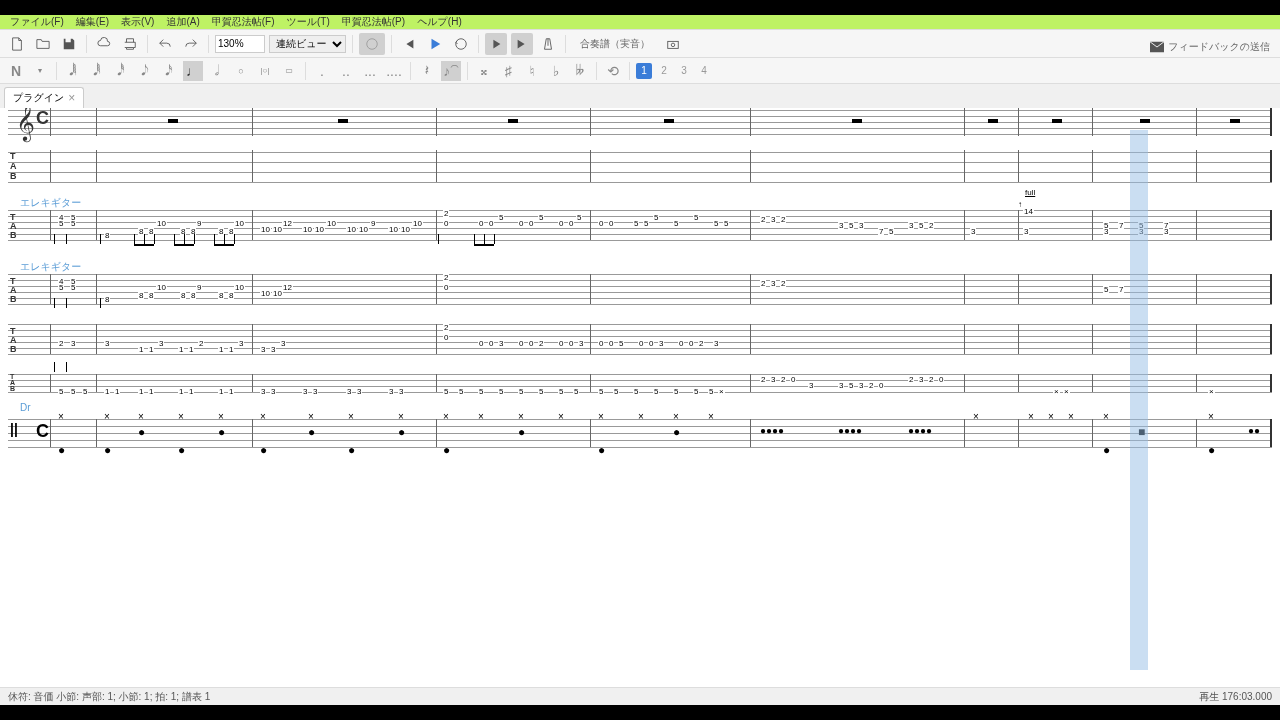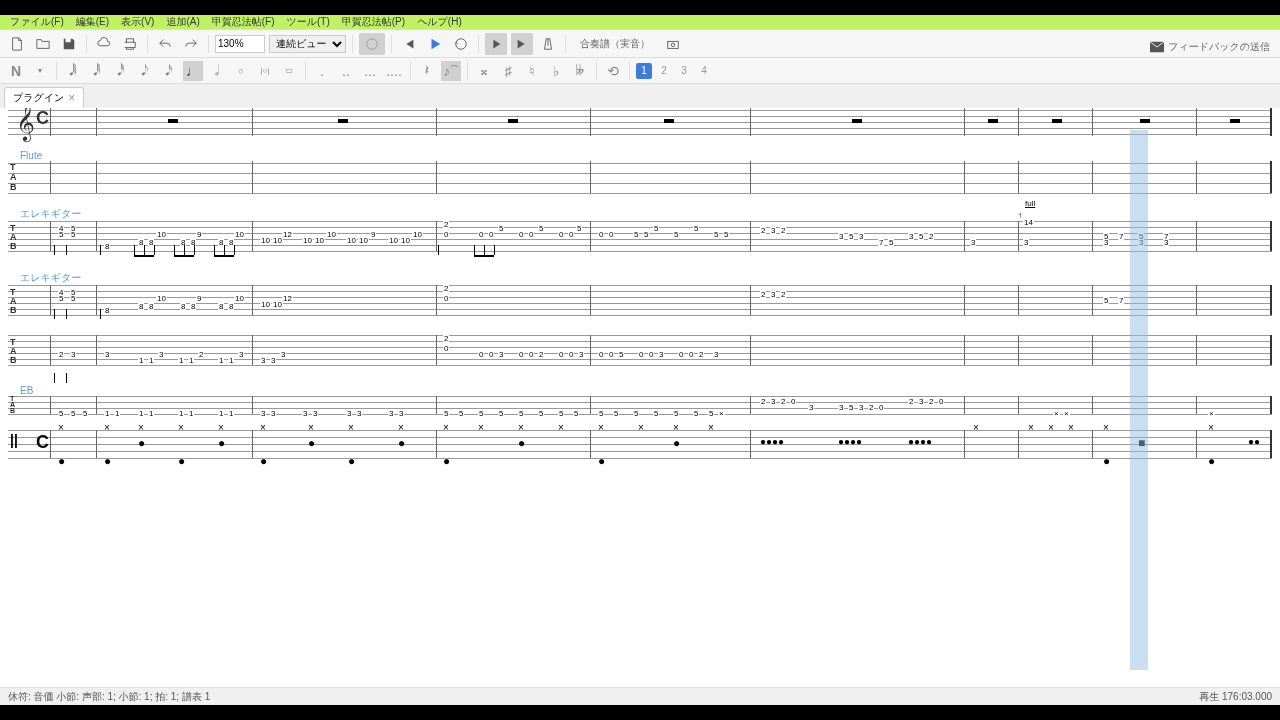--- a/index.html
+++ b/index.html
@@ -236,21 +236,20 @@
         <div class="rest" style="left:656px"></div>
         <div class="rest" style="left:844px"></div>
         <div class="rest" style="left:980px"></div>
         <div class="rest" style="left:1044px"></div>
         <div class="rest" style="left:1132px"></div>
         <div class="rest" style="left:1222px"></div>
     </div>
   </div>
 
   <div class="track" style="margin-top:14px;">
-    <div class="track-label">Flute</div>
     <div class="tab-staff" style="height:32px;">
       <div class="line" style="top:2px"></div>
         <div class="line" style="top:12px"></div>
         <div class="line" style="top:22px"></div>
         <div class="line" style="top:32px"></div>
       <div class="tab-marker" style="top:2px">T</div>
         <div class="tab-marker" style="top:12px">A</div>
         <div class="tab-marker" style="top:22px">B</div>
       <div class="barline" style="left:42px"></div>
         <div class="barline" style="left:88px"></div>
@@ -497,21 +496,20 @@
         <span class="tab-num" style="left:690px;top:16px">2</span>
       <span class="tab-num" style="left:705px;top:16px">3</span>
     </div>
     <div class="stem-group" style="left:40px;width:1220px;">
       <div class="stem" style="left:14px"></div>
         <div class="stem" style="left:26px"></div>
     </div>
   </div>
 
   <div class="track" style="margin-top:20px;">
-    <div class="track-label">EB</div>
     <div class="tab-staff" style="height:18px;">
       <div class="line" style="top:0px"></div>
         <div class="line" style="top:6px"></div>
         <div class="line" style="top:12px"></div>
         <div class="line" style="top:18px"></div>
       <div class="tab-marker" style="top:-1px;font-size:7px">T</div>
         <div class="tab-marker" style="top:5px;font-size:7px">A</div>
         <div class="tab-marker" style="top:11px;font-size:7px">B</div>
       <div class="barline" style="left:42px"></div>
         <div class="barline" style="left:88px"></div>
@@ -573,20 +571,21 @@
         <span class="tab-num" style="left:910px;top:2px">3</span>
         <span class="tab-num" style="left:920px;top:2px">2</span>
         <span class="tab-num" style="left:930px;top:2px">0</span>
       <span class="tab-num" style="left:1045px;top:14px">×</span>
         <span class="tab-num" style="left:1055px;top:14px">×</span>
       <span class="tab-num" style="left:1200px;top:14px">×</span>
     </div>
   </div>
 
   <div class="track" style="margin-top:10px;">
+    <div class="track-label">Dr</div>
     <div class="drum-staff">
       <div class="line" style="top:6px"></div>
         <div class="line" style="top:13px"></div>
         <div class="line" style="top:20px"></div>
         <div class="line" style="top:27px"></div>
         <div class="line" style="top:34px"></div>
       <div class="drum-label" style="top:8px;">||</div>
       <span style="position:absolute;left:28px;top:8px;font-size:18px;font-weight:bold">C</span>
       <div class="barline" style="left:42px;top:6px;height:28px"></div>
         <div class="barline" style="left:88px;top:6px;height:28px"></div>

